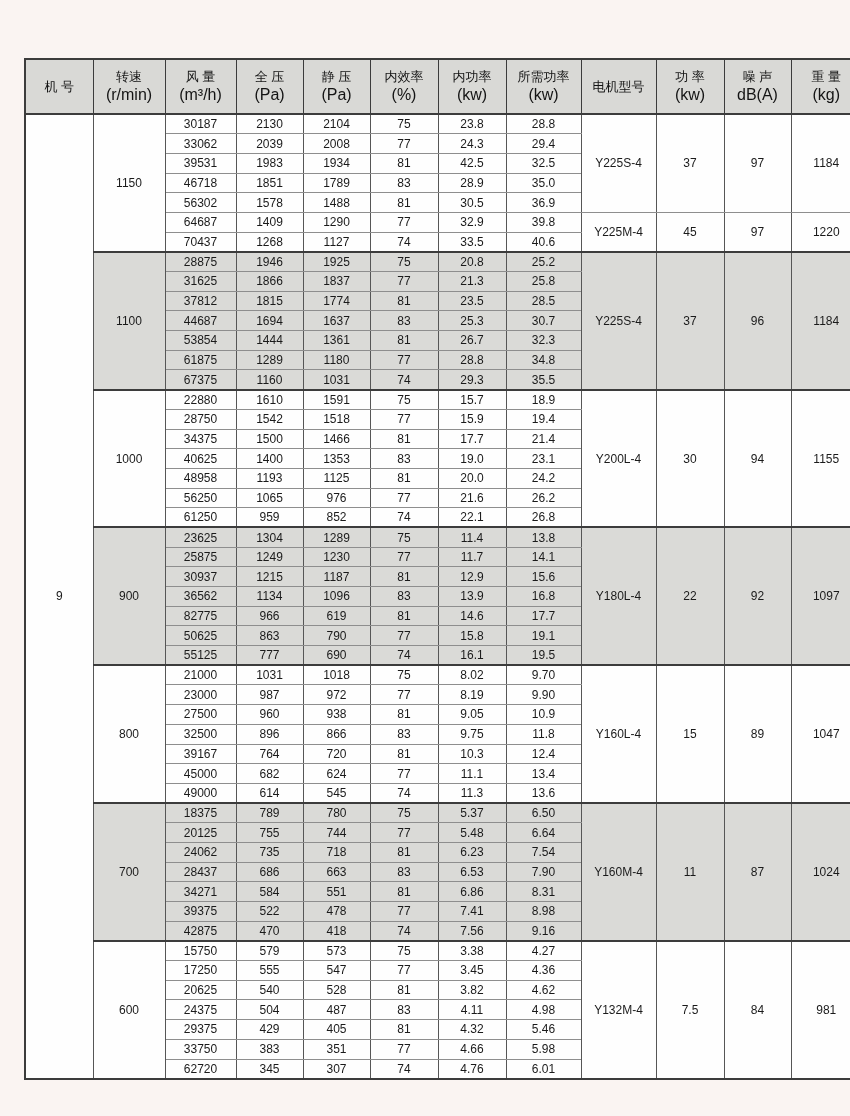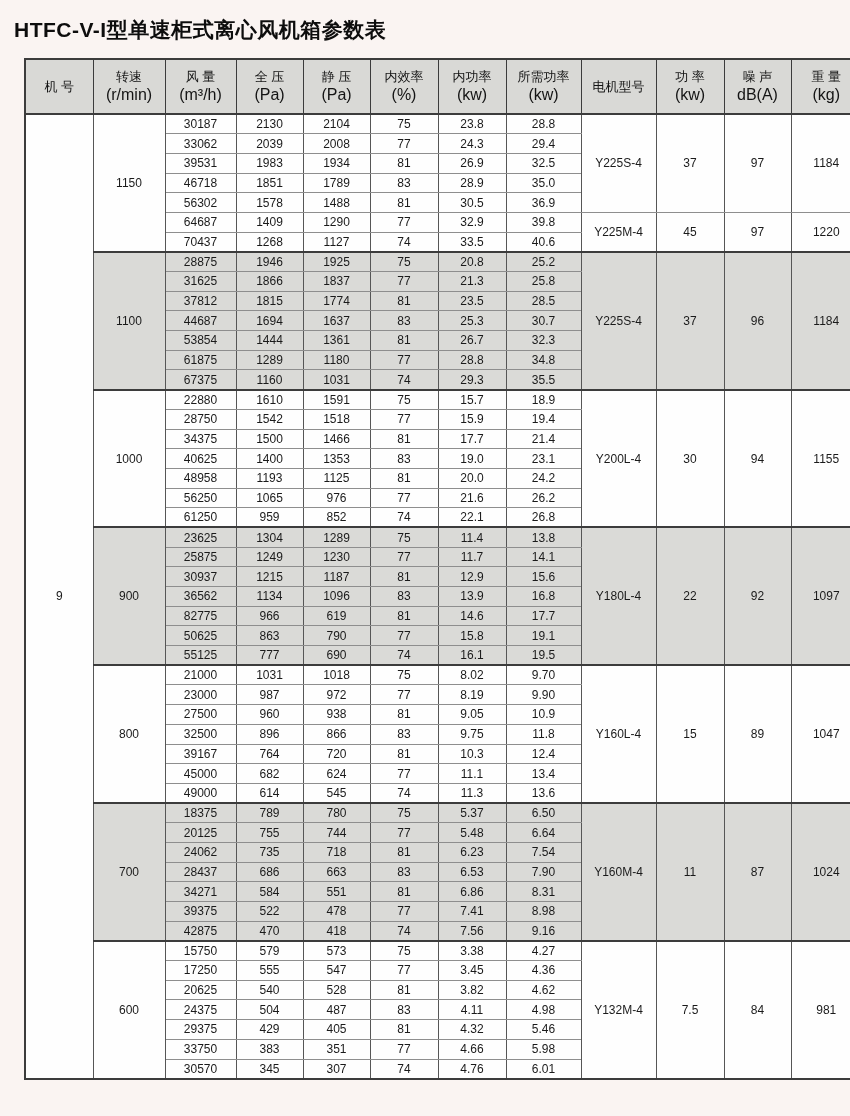--- a/index.html
+++ b/index.html
@@ -48,21 +48,20 @@
     overflow: hidden; white-space: nowrap;
   }
   tr.shaded td { background: #dadad7; }
   tr.group-start td { border-top: 2px solid #3c3c3c; }
   td.machine-cell { background: #fefefe; }
 </style>
 </head>
 <body>
 
 <div class="page">
-  <h1 class="title">HTFC-V-I型单速柜式离心风机箱参数表</h1>
   <table class="spec">
     <colgroup>
       <col style="width:68px">
         <col style="width:72px">
         <col style="width:71px">
       <col style="width:67px">
         <col style="width:67px">
         <col style="width:68px">
       <col style="width:68px">
         <col style="width:75px">
@@ -142,21 +141,21 @@
           <td>2008</td>
           <td>77</td>
           <td>24.3</td>
           <td>29.4</td>
         </tr>
         <tr>
           <td>39531</td>
           <td>1983</td>
           <td>1934</td>
           <td>81</td>
-          <td>26.9</td>
+          <td>42.5</td>
           <td>32.5</td>
         </tr>
         <tr>
           <td>46718</td>
           <td>1851</td>
           <td>1789</td>
           <td>83</td>
           <td>28.9</td>
           <td>35.0</td>
         </tr>
@@ -540,21 +539,21 @@
         </tr>
         <tr>
           <td>33750</td>
           <td>383</td>
           <td>351</td>
           <td>77</td>
           <td>4.66</td>
           <td>5.98</td>
         </tr>
         <tr>
-          <td>30570</td>
+          <td>62720</td>
           <td>345</td>
           <td>307</td>
           <td>74</td>
           <td>4.76</td>
           <td>6.01</td>
         </tr>
       </tbody>
   </table>
 </div>
 

